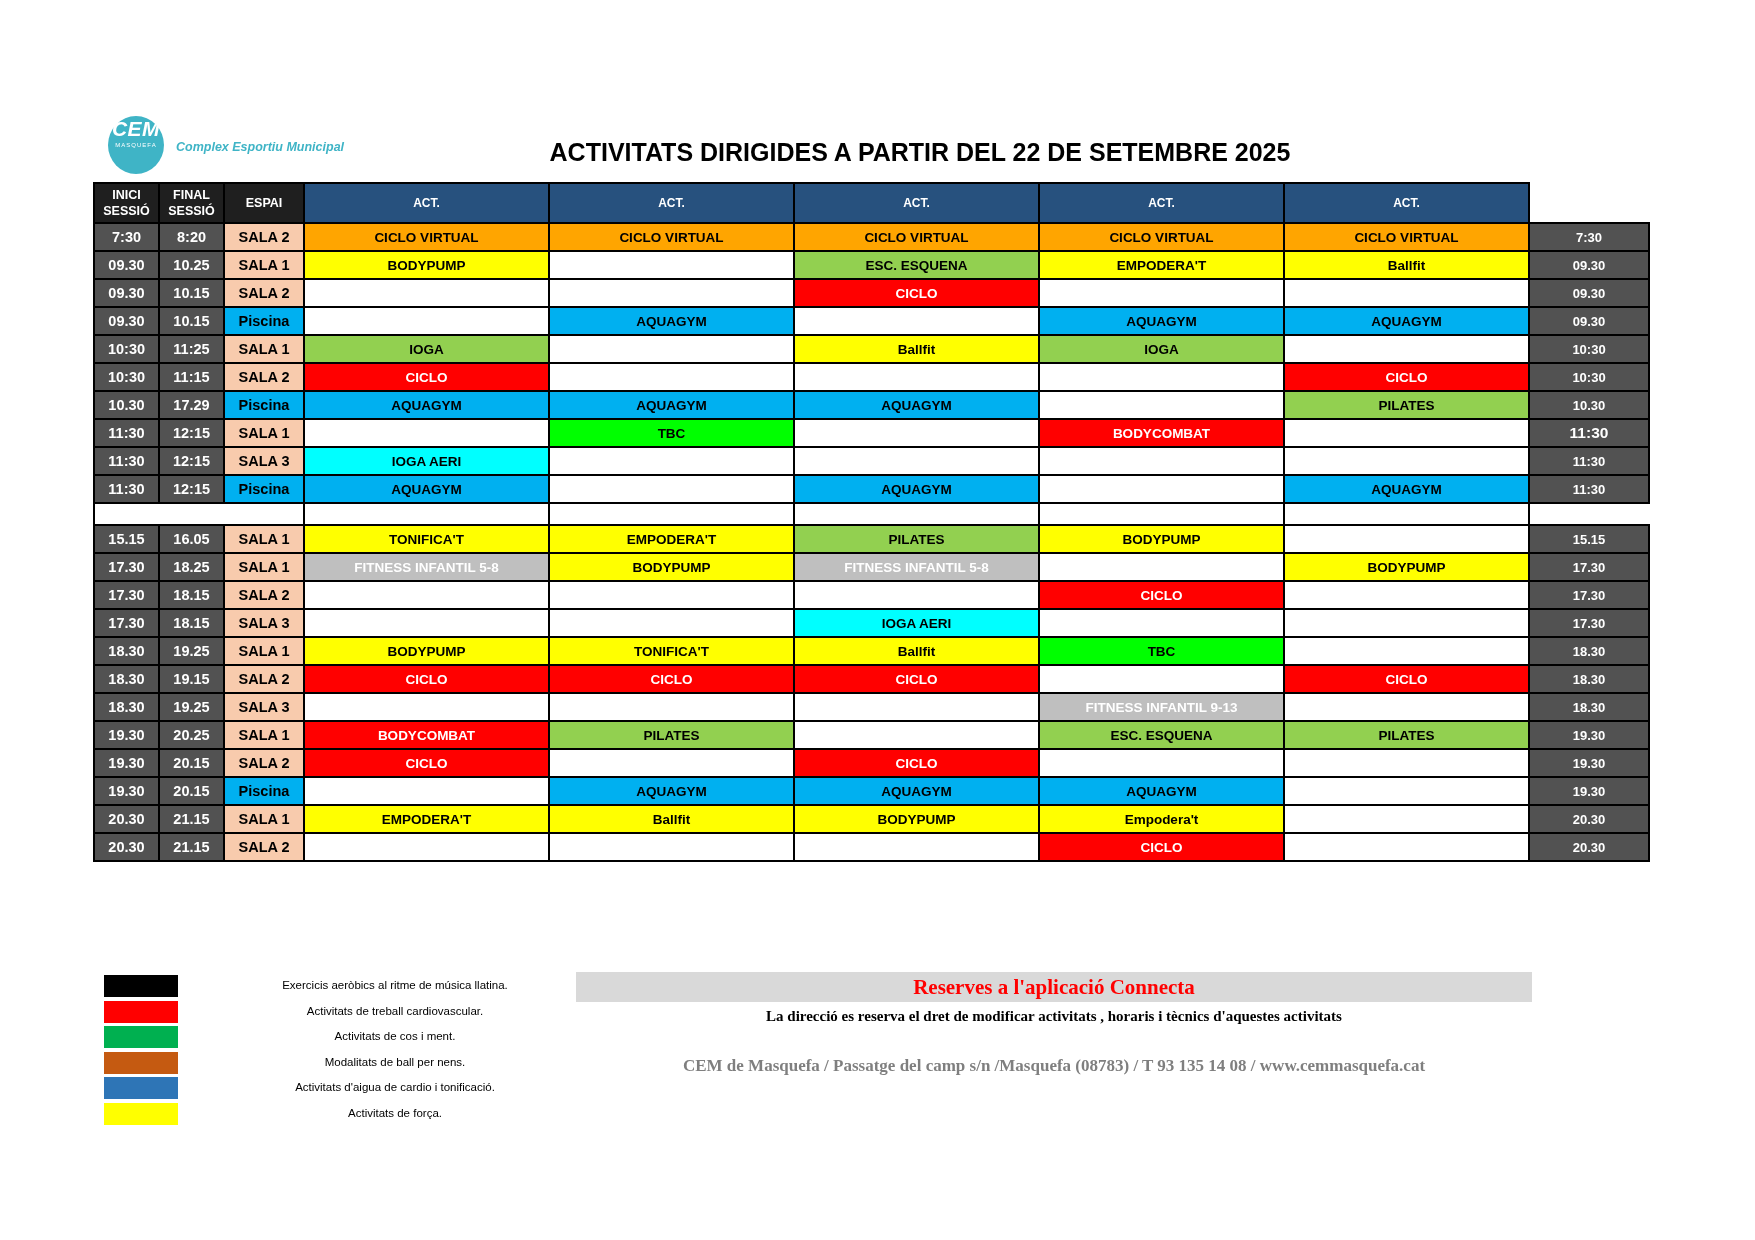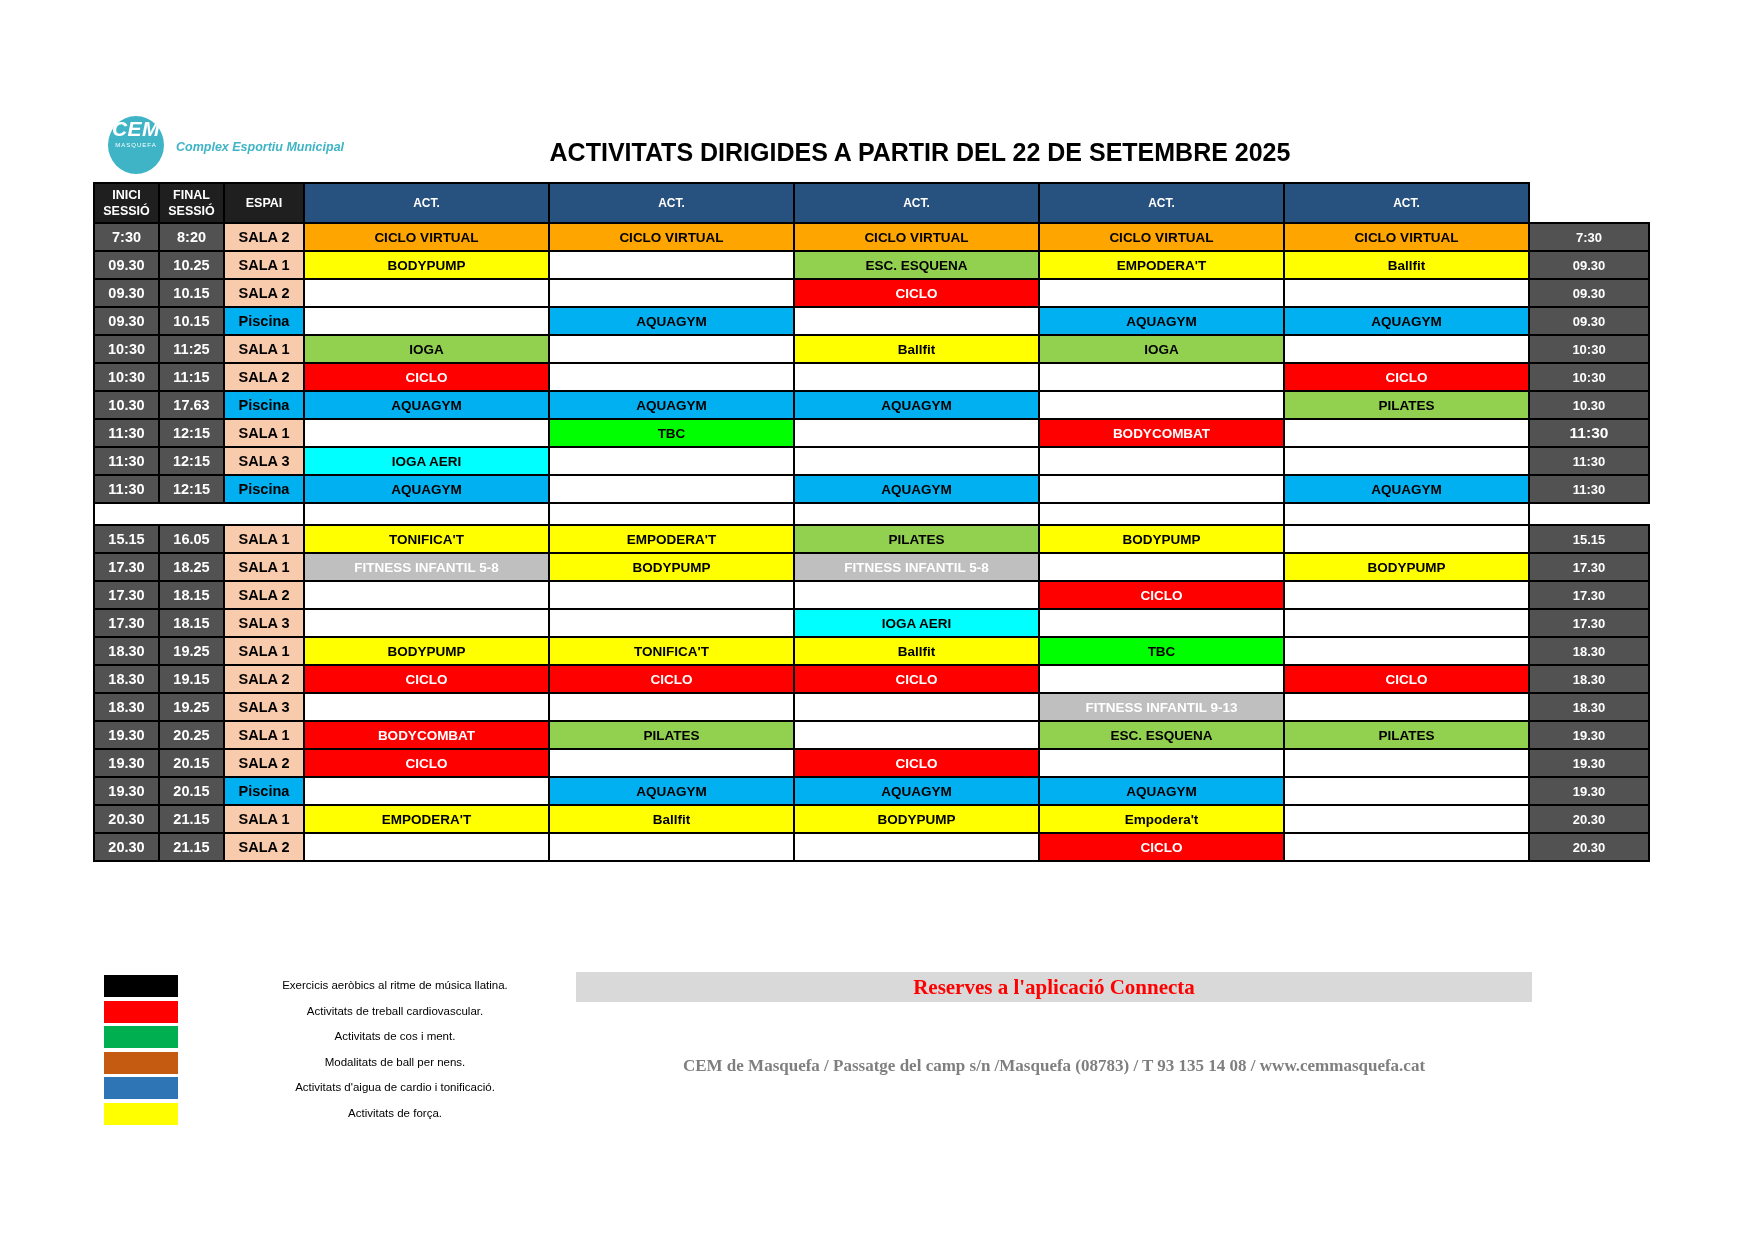--- a/index.html
+++ b/index.html
@@ -175,21 +175,21 @@
           <td class="b ecell">SALA 2</td>
           <td class="b acell light" style="background: rgb(255, 0, 0);">CICLO</td>
           <td class="b acell"></td>
           <td class="b acell"></td>
           <td class="b acell"></td>
           <td class="b acell light" style="background: rgb(255, 0, 0);">CICLO</td>
           <td class="b rtime">10:30</td>
         </tr>
         <tr class="trow">
           <td class="b tcell">10.30</td>
-          <td class="b tcell">17.63</td>
+          <td class="b tcell">17.29</td>
           <td class="b ecell piscina">Piscina</td>
           <td class="b acell" style="background: rgb(0, 176, 240);">AQUAGYM</td>
           <td class="b acell" style="background: rgb(0, 176, 240);">AQUAGYM</td>
           <td class="b acell" style="background: rgb(0, 176, 240);">AQUAGYM</td>
           <td class="b acell"></td>
           <td class="b acell" style="background: rgb(146, 208, 80);">PILATES</td>
           <td class="b rtime">10.30</td>
         </tr>
         <tr class="trow">
           <td class="b tcell">11:30</td>
@@ -377,15 +377,16 @@
       <div class="legend-label" style="top: 1030px;">Activitats de cos i ment.</div>
       <div class="legend-swatch" style="top: 1051.5px; background: rgb(197, 90, 17);"></div>
       <div class="legend-label" style="top: 1055.5px;">Modalitats de ball per nens.</div>
       <div class="legend-swatch" style="top: 1077px; background: rgb(46, 117, 182);"></div>
       <div class="legend-label" style="top: 1081px;">Activitats d'aigua de cardio i tonificació.</div>
       <div class="legend-swatch" style="top: 1102.5px; background: rgb(255, 255, 0);"></div>
       <div class="legend-label" style="top: 1106.5px;">Activitats de força.</div>
     </div>
 
   <div class="reserves-bar">Reserves a l'aplicació Connecta</div>
+  <div class="disclaimer">La direcció es reserva el dret de modificar activitats , horaris i tècnics d'aquestes activitats</div>
   <div class="address">CEM de Masquefa / Passatge del camp s/n /Masquefa (08783) / T 93 135 14 08 / www.cemmasquefa.cat</div>
 
 </div>
 
 </body></html>

